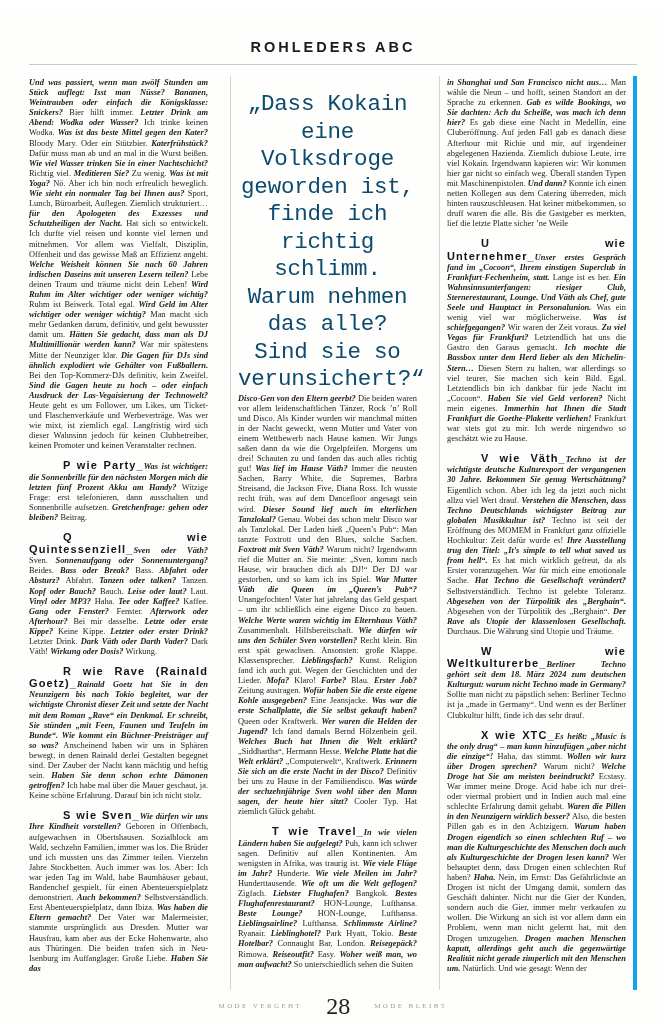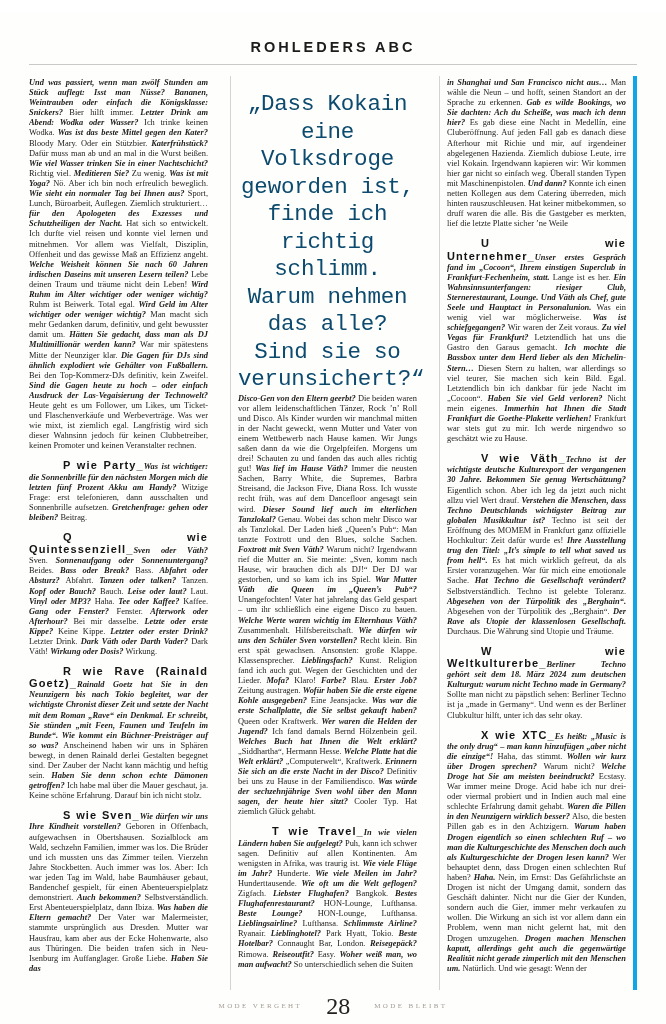--- a/index.html
+++ b/index.html
@@ -135,21 +135,21 @@
       <div>
           <p class="para"><span class="q">Disco-Gen von den Eltern geerbt? </span><span class="a">Die beiden waren vor allem leidenschaftlichen Tänzer, Rock ’n’ Roll und Disco. Als Kinder wurden wir manchmal mitten in der Nacht geweckt, wenn Mutter und Vater von einem Wettbewerb nach Hause kamen. Wir Jungs saßen dann da wie die Orgelpfeifen. Morgens um drei! Schauten zu und fanden das auch alles richtig gut! </span><span class="q">Was lief im Hause Väth? </span><span class="a">Immer die neusten Sachen, Barry White, die Supremes, Barbra Streisand, die Jackson Five, Diana Ross. Ich wusste recht früh, was auf dem Dancefloor angesagt sein wird. </span><span class="q">Dieser Sound lief auch im elterlichen Tanzlokal? </span><span class="a">Genau. Wobei das schon mehr Disco war als Tanzlokal. Der Laden hieß „Queen’s Pub“: Man tanzte Foxtrott und den Blues, solche Sachen. </span><span class="q">Foxtrott mit Sven Väth? </span><span class="a">Warum nicht? Irgendwann rief die Mutter an. Sie meinte: „Sven, komm nach Hause, wir brauchen dich als DJ!“ Der DJ war gestorben, und so kam ich ins Spiel. </span><span class="q">War Mutter Väth die Queen im „Queen’s Pub“? </span><span class="a">Unangefochten! Vater hat jahrelang das Geld gespart – um ihr schließlich eine eigene Disco zu bauen. </span><span class="q">Welche Werte waren wichtig im Elternhaus Väth? </span><span class="a">Zusammenhalt. Hilfsbereitschaft. </span><span class="q">Wie dürfen wir uns den Schüler Sven vorstellen? </span><span class="a">Recht klein. Bin erst spät gewachsen. Ansonsten: große Klappe. Klassensprecher. </span><span class="q">Lieblingsfach? </span><span class="a">Kunst. Religion fand ich auch gut. Wegen der Geschichten und der Lieder. </span><span class="q">Mofa? </span><span class="a">Klaro! </span><span class="q">Farbe? </span><span class="a">Blau. </span><span class="q">Erster Job? </span><span class="a">Zeitung austragen. </span><span class="q">Wofür haben Sie die erste eigene Kohle ausgegeben? </span><span class="a">Eine Jeansjacke. </span><span class="q">Was war die erste Schallplatte, die Sie selbst gekauft haben? </span><span class="a">Queen oder Kraftwerk. </span><span class="q">Wer waren die Helden der Jugend? </span><span class="a">Ich fand damals Bernd Hölzenbein geil. </span><span class="q">Welches Buch hat Ihnen die Welt erklärt? </span><span class="a">„Siddhartha“, Hermann Hesse. </span><span class="q">Welche Platte hat die Welt erklärt? </span><span class="a">„Computerwelt“, Kraftwerk. </span><span class="q">Erinnern Sie sich an die erste Nacht in der Disco? </span><span class="a">Definitiv bei uns zu Hause in der Familiendisco. </span><span class="q">Was würde der sechzehnjährige Sven wohl über den Mann sagen, der heute hier sitzt? </span><span class="a">Cooler Typ. Hat ziemlich Glück gehabt.</span></p>
           <p class="para sect"><span class="h">T wie Travel_</span><span class="q">In wie vielen Ländern haben Sie aufgelegt? </span><span class="a">Puh, kann ich schwer sagen. Definitiv auf allen Kontinenten. Am wenigsten in Afrika, was traurig ist. </span><span class="q">Wie viele Flüge im Jahr? </span><span class="a">Hunderte. </span><span class="q">Wie viele Meilen im Jahr? </span><span class="a">Hunderttausende. </span><span class="q">Wie oft um die Welt geflogen? </span><span class="a">Zigfach. </span><span class="q">Liebster Flughafen? </span><span class="a">Bangkok. </span><span class="q">Bestes Flughafenrestaurant? </span><span class="a">HON-Lounge, Lufthansa. </span><span class="q">Beste Lounge? </span><span class="a">HON-Lounge, Lufthansa. </span><span class="q">Lieblingsairline? </span><span class="a">Lufthansa. </span><span class="q">Schlimmste Airline? </span><span class="a">Ryanair. </span><span class="q">Lieblinghotel? </span><span class="a">Park Hyatt, Tokio. </span><span class="q">Beste Hotelbar? </span><span class="a">Connaught Bar, London. </span><span class="q">Reisegepäck? </span><span class="a">Rimowa. </span><span class="q">Reiseoutfit? </span><span class="a">Easy. </span><span class="q">Woher weiß man, wo man aufwacht? </span><span class="a">So unterschiedlich sehen die Suiten</span></p>
         </div>
     </div>
 
     <div class="col">
         <p class="para"><span class="q">in Shanghai und San Francisco nicht aus… </span><span class="a">Man wähle die Neun – und hofft, seinen Standort an der Sprache zu erkennen. </span><span class="q">Gab es wilde Bookings, wo Sie dachten: Ach du Scheiße, was mach ich denn hier? </span><span class="a">Es gab diese eine Nacht in Medellín, eine Cluberöffnung. Auf jeden Fall gab es danach diese Afterhour mit Richie und mir, auf irgendeiner abgelegenen Hazienda. Ziemlich dubiose Leute, irre viel Kokain. Irgendwann kapieren wir: Wir kommen hier gar nicht so einfach weg. Überall standen Typen mit Maschinenpistolen. </span><span class="q">Und dann? </span><span class="a">Konnte ich einen netten Kollegen aus dem Catering überreden, mich hinten rauszuschleusen. Hat keiner mitbekommen, so druff waren die alle. Bis die Gastgeber es merkten, lief die letzte Platte sicher ’ne Weile</span></p>
         <p class="para sect"><span class="h">U wie Unternehmer_</span><span class="q">Unser erstes Gespräch fand im „Cocoon“, Ihrem einstigen Superclub in Frankfurt-Fechenheim, statt. </span><span class="a">Lange ist es her. </span><span class="q">Ein Wahnsinnsunterfangen: riesiger Club, Sternerestaurant, Lounge. Und Väth als Chef, gute Seele und Hauptact in Personalunion. </span><span class="a">Was ein wenig viel war möglicherweise. </span><span class="q">Was ist schiefgegangen? </span><span class="a">Wir waren der Zeit voraus. </span><span class="q">Zu viel Vegas für Frankfurt? </span><span class="a">Letztendlich hat uns die Gastro den Garaus gemacht. </span><span class="q">Ich mochte die Bassbox unter dem Herd lieber als den Michelin-Stern… </span><span class="a">Diesen Stern zu halten, war allerdings so viel teurer, Sie machen sich kein Bild. Egal. Letztendlich bin ich dankbar für jede Nacht im „Cocoon“. </span><span class="q">Haben Sie viel Geld verloren? </span><span class="a">Nicht mein eigenes. </span><span class="q">Immerhin hat Ihnen die Stadt Frankfurt die Goethe-Plakette verliehen! </span><span class="a">Frankfurt war stets gut zu mir. Ich werde nirgendwo so geschätzt wie zu Hause.</span></p>
         <p class="para sect"><span class="h">V wie Väth_</span><span class="q">Techno ist der wichtigste deutsche Kulturexport der vergangenen 30 Jahre. Bekommen Sie genug Wertschätzung? </span><span class="a">Eigentlich schon. Aber ich leg da jetzt auch nicht allzu viel Wert drauf. </span><span class="q">Verstehen die Menschen, dass Techno Deutschlands wichtigster Beitrag zur globalen Musikkultur ist? </span><span class="a">Techno ist seit der Eröffnung des MOMEM in Frankfurt ganz offizielle Hochkultur: Zeit dafür wurde es! </span><span class="q">Ihre Ausstellung trug den Titel: „It’s simple to tell what saved us from hell“. </span><span class="a">Es hat mich wirklich gefreut, da als Erster voranzugehen. War für mich eine emotionale Sache. </span><span class="q">Hat Techno die Gesellschaft verändert? </span><span class="a">Selbstverständlich. Techno ist gelebte Toleranz. </span><span class="q">Abgesehen von der Türpolitik des „Berghain“. </span><span class="a">Abgesehen von der Türpolitik des „Berghain“. </span><span class="q">Der Rave als Utopie der klassenlosen Gesellschaft. </span><span class="a">Durchaus. Die Währung sind Utopie und Träume.</span></p>
-        <p class="para sect"><span class="h">W wie Weltkulturerbe_</span><span class="q">Berliner Techno gehört seit dem 18. März 2024 zum deutschen Kulturgut: warum nicht Techno made in Germany? </span><span class="a">Sollte man nicht zu päpstlich sehen: Berliner Techno ist ja „made in Germany“. Und wenn es der Berliner Clubkultur hilft, unter ich das sehr okay.</span></p>
+        <p class="para sect"><span class="h">W wie Weltkulturerbe_</span><span class="q">Berliner Techno gehört seit dem 18. März 2024 zum deutschen Kulturgut: warum nicht Techno made in Germany? </span><span class="a">Sollte man nicht zu päpstlich sehen: Berliner Techno ist ja „made in Germany“. Und wenn es der Berliner Clubkultur hilft, finde ich das sehr drauf.</span></p>
         <p class="para sect"><span class="h">X wie XTC_</span><span class="q">Es heißt: „Music is the only drug“ – man kann hinzufügen „aber nicht die einzige“! </span><span class="a">Haha, das stimmt. </span><span class="q">Wollen wir kurz über Drogen sprechen? </span><span class="a">Warum nicht? </span><span class="q">Welche Droge hat Sie am meisten beeindruckt? </span><span class="a">Ecstasy. War immer meine Droge. Acid habe ich nur drei- oder viermal probiert und in Indien auch mal eine schlechte Erfahrung damit gehabt. </span><span class="q">Waren die Pillen in den Neunzigern wirklich besser? </span><span class="a">Also, die besten Pillen gab es in den Achtzigern. </span><span class="q">Warum haben Drogen eigentlich so einen schlechten Ruf – wo man die Kulturgeschichte des Menschen doch auch als Kulturgeschichte der Drogen lesen kann? </span><span class="a">Wer behauptet denn, dass Drogen einen schlechten Ruf haben? </span><span class="q">Haha. </span><span class="a">Nein, im Ernst: Das Gefährlichste an Drogen ist nicht der Umgang damit, sondern das Geschäft dahinter. Nicht nur die Gier der Kunden, sondern auch die Gier, immer mehr verkaufen zu wollen. Die Wirkung an sich ist vor allem dann ein Problem, wenn man nicht gelernt hat, mit den Drogen umzugehen. </span><span class="q">Drogen machen Menschen kaputt, allerdings geht auch die gegenwärtige Realität nicht gerade zimperlich mit den Menschen um. </span><span class="a">Natürlich. Und wie gesagt: Wenn der</span></p>
       </div>
 
   </div>
 
   <div class="footer">
     <span class="folio-label">MODE VERGEHT</span>
     <span class="folio-number">28</span>
     <span class="folio-label">MODE BLEIBT</span>
   </div>

